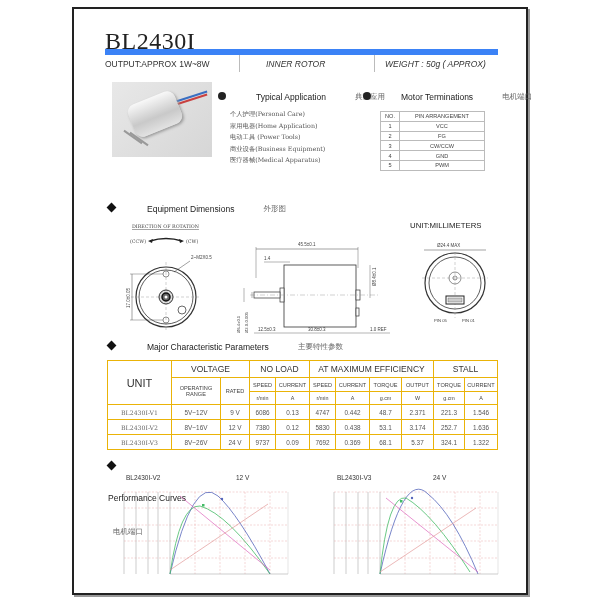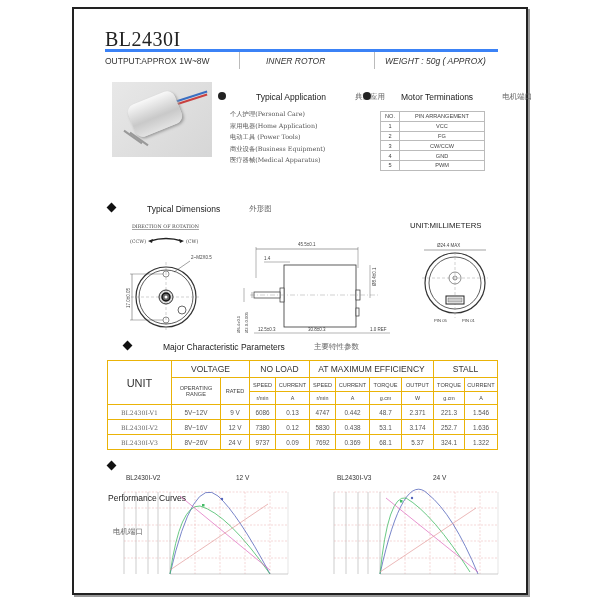--- a/index.html
+++ b/index.html
@@ -1,19 +1,19 @@
 <!DOCTYPE html>
 <html><head>
 <meta charset="utf-8">
 <style>
   html,body{margin:0;padding:0;background:#fff;}
   body{width:600px;height:600px;position:relative;overflow:hidden;font-family:"Liberation Sans",sans-serif;color:#333;}
   .frame{position:absolute;left:72px;top:7px;width:452px;height:584px;border:2px solid #222;box-shadow:2px 2px 0 #999;}
-  .title{position:absolute;left:105px;top:28px;font-family:"Liberation Serif",serif;font-size:20px;color:#222;letter-spacing:0.5px;}
-  .specbar{position:absolute;left:105px;top:49px;width:393px;height:17px;border-top:3px solid #3b82f6;display:flex;font-size:8.5px;color:#333;}
+  .title{position:absolute;left:105px;top:28px;font-family:"Liberation Serif",serif;font-size:24px;color:#222;letter-spacing:0.5px;}
+  .specbar{position:absolute;left:105px;top:49px;width:393px;height:17px;border-top:6px solid #3b82f6;display:flex;font-size:8.5px;color:#333;}
   .specbar div{display:flex;align-items:center;}
   .specbar .s1{width:134px;border-right:1px solid #bbb;}
   .specbar .s2{width:135px;border-right:1px solid #bbb;padding-left:26px;box-sizing:border-box;font-style:italic;}
   .specbar .s3{padding-left:10px;font-style:italic;}
   .photo{position:absolute;left:112px;top:82px;width:100px;height:75px;background:linear-gradient(135deg,#e8e8e8,#d6d6d6);}
   .motor-body{position:absolute;left:18px;top:15px;width:50px;height:34px;border-radius:8px;background:linear-gradient(180deg,#f8f8f8,#c9c9c9 60%,#e2e2e2);transform:rotate(-22deg);box-shadow:1px 2px 3px #999;}
   .wire{position:absolute;height:2px;width:36px;left:60px;top:14px;transform:rotate(-18deg);}
   .shaft{position:absolute;width:2px;height:22px;background:#999;}
   .sec-head{position:absolute;display:flex;align-items:flex-start;font-size:8.5px;color:#222;gap:24px;}
   .bullet{width:8px;height:8px;border-radius:50%;background:#222;margin-right:6px;}
@@ -99,21 +99,21 @@
       </tr>
   <tr>
         <td>5</td>
         <td>PWM</td>
       </tr>
 </tbody>
   </table>
 
 <div class="sec-head" style="left:108px;top:204px;">
   <span class="diamond"></span>
-  <span>Typical  Dimensions</span>
+  <span>Equipment  Dimensions</span>
   <span class="cn">外形图</span>
 </div>
 <div class="unit">UNIT:MILLIMETERS</div>
 
 <svg style="left:118px;top:222px;" width="110" height="120" viewBox="0 0 110 120">
   <text x="14" y="6" font-size="4.8" font-family="DejaVu Serif" fill="#444" text-decoration="underline">DIRECTION  OF  ROTATION</text>
   <text x="12" y="21" font-size="4.8" font-family="DejaVu Serif" fill="#444">(CCW)</text>
   <path d="M32 19 Q48 14 64 19" stroke="#222" stroke-width="1.5" fill="none"></path>
   <polygon points="30,19 35,17 34,21" fill="#222"></polygon>
   <polygon points="66,19 61,17 62,21" fill="#222"></polygon>
@@ -169,21 +169,21 @@
   <circle cx="45" cy="40" r="6" stroke="#444" stroke-width="0.6" fill="none"></circle>
   <circle cx="45" cy="40" r="2" stroke="#444" stroke-width="0.6" fill="none"></circle>
   <line x1="45" y1="14" x2="45" y2="80" stroke="#888" stroke-width="0.4" stroke-dasharray="3,2"></line>
   <line x1="12" y1="40" x2="78" y2="40" stroke="#888" stroke-width="0.4" stroke-dasharray="3,2"></line>
   <rect x="36" y="58" width="18" height="8" fill="#fff" stroke="#222" stroke-width="1"></rect>
   <rect x="38" y="60" width="14" height="4" fill="#ccc" stroke="#555" stroke-width="0.4"></rect>
   <text x="24" y="84" font-size="4.2" fill="#444">PIN 05</text>
   <text x="52" y="84" font-size="4.2" fill="#444">PIN 01</text>
 </svg>
 
-<div class="sec-head" style="left:124px;top:342px;">
+<div class="sec-head" style="left:108px;top:342px;">
   <span class="diamond"></span>
   <span>Major  Characteristic Parameters</span>
   <span class="cn">主要特性参数</span>
 </div>
 
 <table class="params">
   <tbody>
       <tr>
     <td rowspan="3" class="model" style="width:63px;">UNIT</td>
     <td colspan="2" class="h1">VOLTAGE</td>

